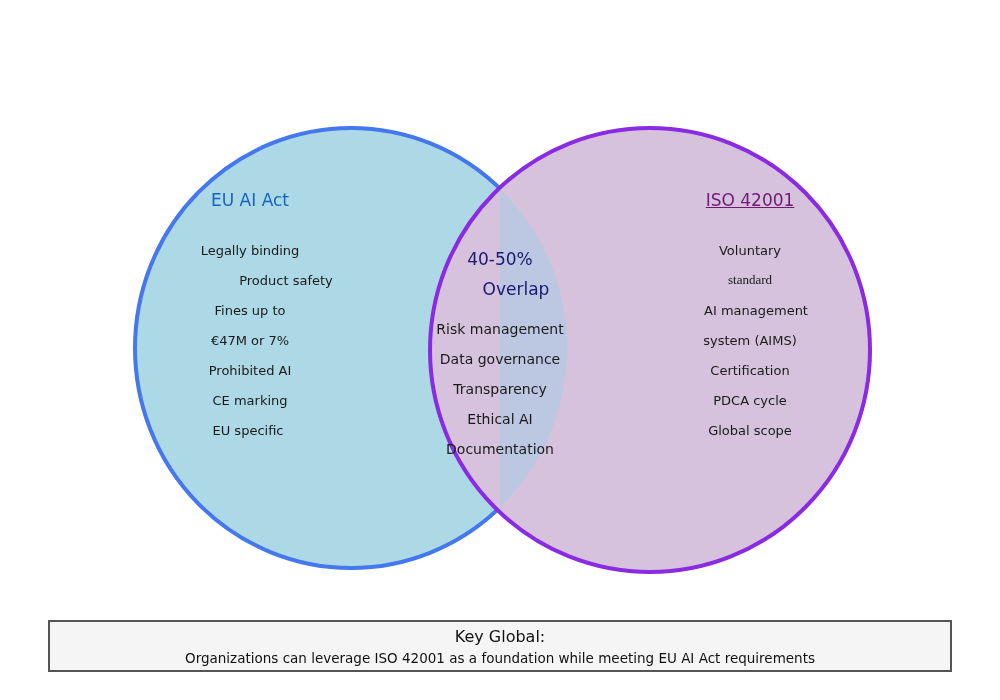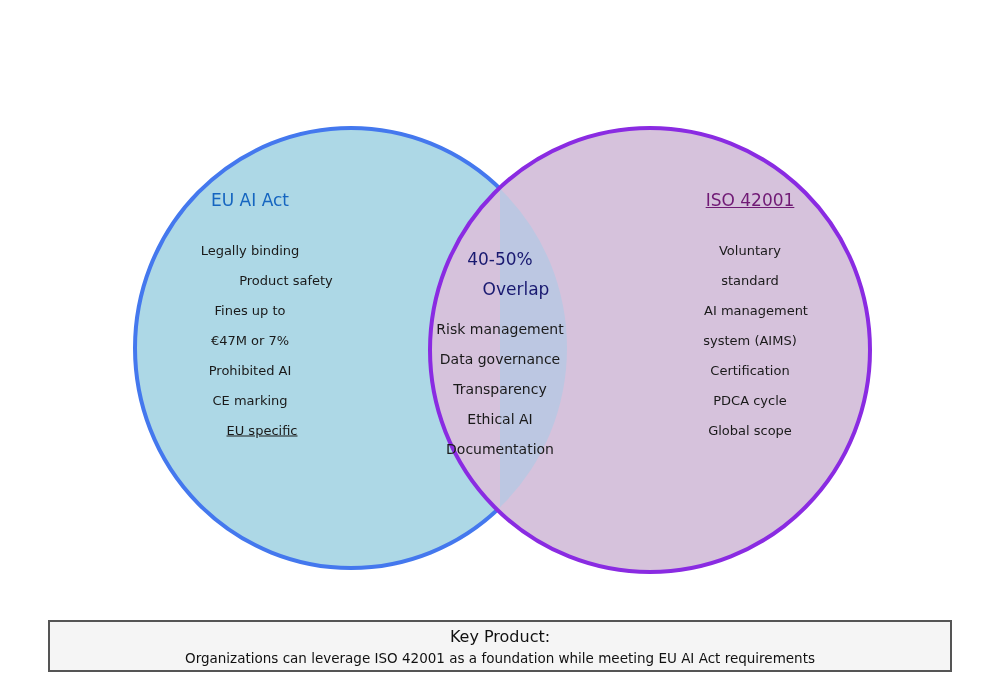--- a/index.html
+++ b/index.html
@@ -47,37 +47,37 @@
     <ellipse cx="650" cy="350" rx="220" ry="222" fill="none" stroke-width="4" stroke="#8A2BE2"></ellipse>
   </svg>
 
   <div class="lbl circle-label" style="left: 250px; top: 200px; color: rgb(21, 101, 192);">EU AI Act</div>
   <div class="lbl side-item" style="left:250px;top:250px;">Legally binding</div>
   <div class="lbl side-item" style="left:250px;top:280px;margin-left:36px;">Product safety</div>
   <div class="lbl side-item" style="left:250px;top:310px;">Fines up to</div>
   <div class="lbl side-item" style="left:250px;top:340px;">€47M or 7%</div>
   <div class="lbl side-item" style="left:250px;top:370px;">Prohibited AI</div>
   <div class="lbl side-item" style="left:250px;top:400px;">CE marking</div>
-  <div class="lbl side-item" style="left:262px;top:430px;text-decoration:underline;">EU specific</div>
+  <div class="lbl side-item" style="left:248px;top:430px;">EU specific</div>
 
   <div class="lbl circle-label" style="left: 750px; top: 200px; color: #701a75; text-decoration: underline;">ISO 42001</div>
   <div class="lbl side-item" style="left:750px;top:250px;">Voluntary</div>
-  <div class="lbl side-item" style="left:750px;top:280px;">standard</div>
+  <div class="lbl side-item" style="left:750px;top:280px;font-family:Liberation Serif, serif;">standard</div>
   <div class="lbl side-item" style="left:756px;top:310px;">AI management</div>
   <div class="lbl side-item" style="left:750px;top:340px;">system (AIMS)</div>
   <div class="lbl side-item" style="left:750px;top:370px;">Certification</div>
   <div class="lbl side-item" style="left:750px;top:400px;">PDCA cycle</div>
   <div class="lbl side-item" style="left:750px;top:430px;">Global scope</div>
 
   <div class="lbl overlap-heading" style="left: 500px; top: 259px; color: rgb(25, 25, 112);">40-50%</div>
   <div class="lbl overlap-heading" style="left: 516px; top: 289px; color: rgb(25, 25, 112);">Overlap</div>
   <div class="lbl overlap-item" style="left:500px;top:329px;text-align:right;">Risk management</div>
   <div class="lbl overlap-item" style="left:500px;top:359px;">Data governance</div>
   <div class="lbl overlap-item" style="left:500px;top:389px;">Transparency</div>
   <div class="lbl overlap-item" style="left:500px;top:419px;">Ethical AI</div>
   <div class="lbl overlap-item" style="left:500px;top:449px;">Documentation</div>
 
   <div class="insight-box">
-    <div class="insight-heading">Key Product:</div>
+    <div class="insight-heading">Key Global:</div>
     <div class="insight-body">Organizations can leverage ISO 42001 as a foundation while meeting EU AI Act requirements</div>
   </div>
 
 </div>
 
 </body></html>

